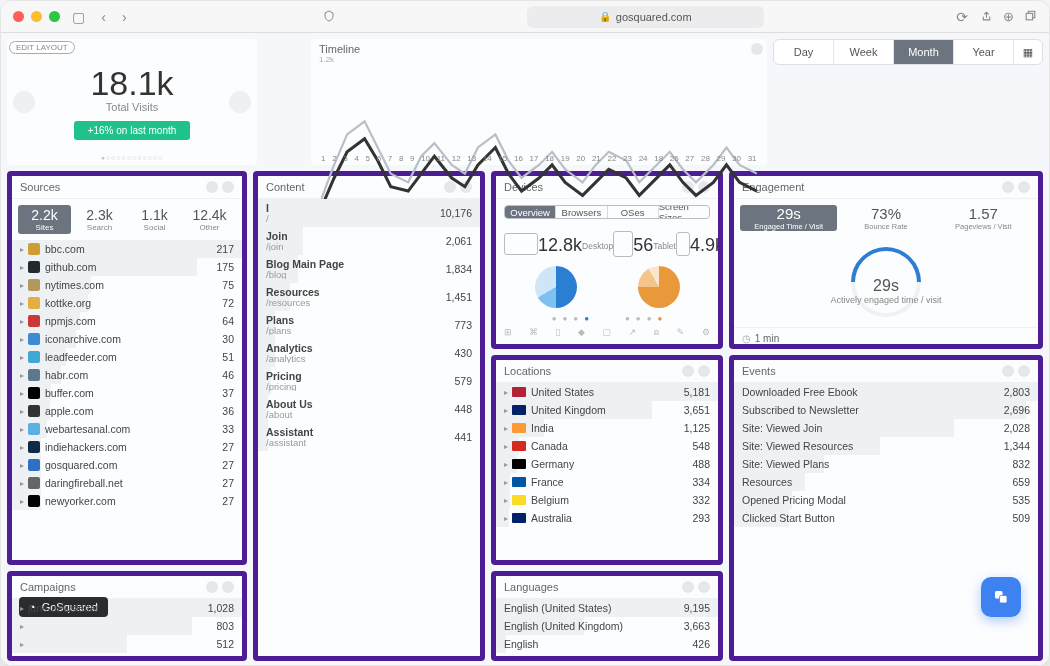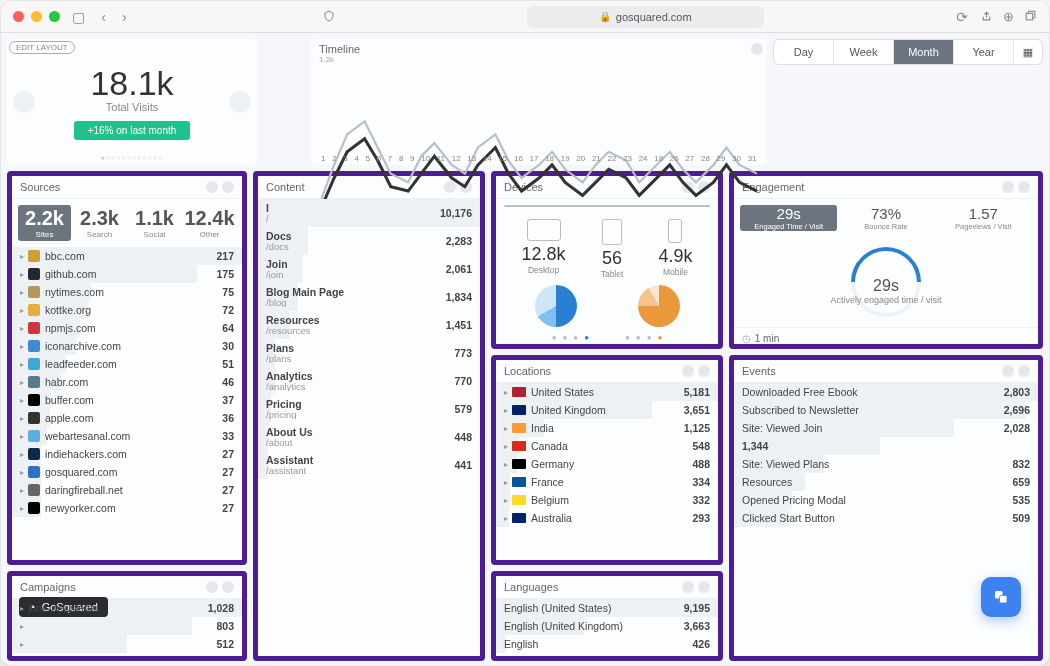--- a/index.html
+++ b/index.html
@@ -55,45 +55,45 @@
 .main-grid { display: grid; grid-template-columns: 240px 232px 232px 1fr; gap: 6px; flex: 1; overflow: hidden; }
 .col { display: flex; flex-direction: column; gap: 6px; overflow: hidden; }
 
 .card { background: #fcfdfe; border-radius: 4px; display: flex; flex-direction: column; border: 5px solid #4c1d95; overflow: hidden; }
 .card-header { display: flex; align-items: center; justify-content: space-between; padding: 5px 8px; font-size: 11px; color: #666; border-bottom: 1px solid #eef0f3; }
 .card-actions { display: flex; gap: 4px; }
 .card-action { width: 12px; height: 12px; border-radius: 50%; background: #e5e7eb; }
 
 .source-tabs { display: flex; padding: 6px 6px; gap: 2px; }
 .source-tab { flex: 1; display: flex; flex-direction: column; align-items: center; padding: 2px 0; }
-.source-tab .v { font-size: 20px; color: #555; font-weight: bold; }
+.source-tab .v { font-size: 14px; color: #555; }
 .source-tab .l { font-size: 8px; color: #888; }
 .source-tab.active { background: #6c7480; border-radius: 3px; }
 .source-tab.active .v, .source-tab.active .l { color: #fff; }
 
 .list { flex: 1; overflow: hidden; }
 .list-row { display: flex; align-items: center; padding: 3px 8px; font-size: 10.5px; color: #444; position: relative; height: 18px; }
 .list-row::before { content: ""; position: absolute; left: 0; top: 0; bottom: 0; background: #eef1f4; z-index: 0; }
 .list-row > * { z-index: 1; }
 .list-row .arrow { color: #999; font-size: 8px; margin-right: 4px; }
 .list-row .favicon { width: 12px; height: 12px; margin-right: 5px; border-radius: 2px; background: #ddd; flex-shrink: 0; }
 .list-row .label { flex: 1; white-space: nowrap; overflow: hidden; text-overflow: ellipsis; }
-.list-row .value { font-weight: 700; }
+.list-row .value { font-weight: 400; }
 
 .content-row { height: 28px; }
 .content-row .label { display: flex; flex-direction: column; }
 .content-row .title { font-weight: 600; line-height: 1; }
 .content-row .path { color: #999; font-size: 9.5px; line-height: 1; }
 
 .device-tabs { display: flex; border: 1px solid #b8becb; border-radius: 4px; margin: 6px 8px; height: 20px; overflow: hidden; }
 .device-tab { flex: 1; display: flex; align-items: center; justify-content: center; font-size: 9.5px; color: #555; border-right: 1px solid #d5d8de; }
 .device-tab:last-child { border-right: none; }
 .device-tab.active { background: #6c7480; color: #fff; }
 .device-summary { display: flex; justify-content: space-around; padding: 6px 8px 2px; }
-.device-sum { display: flex; flex-direction: column; align-items: center; }
+.device-sum { display: flex; flex-direction: row; align-items: center; }
 .device-sum .v { font-size: 18px; font-weight: 300; color: #333; }
 .device-sum .l { font-size: 8.5px; color: #888; }
 .device-icon { width: 34px; height: 22px; border: 1.5px solid #bbb; border-radius: 3px; margin-bottom: 3px; }
 .device-icon.tablet { width: 20px; height: 26px; }
 .device-icon.mobile { width: 14px; height: 24px; }
 .pie-row { display: flex; justify-content: space-around; padding: 4px 8px 6px; }
 .pie { width: 42px; height: 42px; border-radius: 50%; }
 .pie1 { background: conic-gradient(#2b7fd3 0 180deg, #7fc1ee 180deg 240deg, #cfe6f8 240deg 360deg); }
 .pie2 { background: conic-gradient(#e9983a 0 270deg, #f3c58a 270deg 330deg, #fbe6cd 330deg 360deg); }
 .dot-row { display: flex; justify-content: center; gap: 6px; font-size: 8px; color: #bbb; }
@@ -398,28 +398,20 @@
             </div>
           <div class="list" id="content-list">
               <div class="list-row content-row" style="--w: 100%;">
                 <span style="position:absolute;left:0;top:0;bottom:0;width:100%;background:#eef1f4;z-index:0"></span>
                 <span class="label">
                   <span class="title">I</span>
                   <span class="path">/</span>
                 </span>
                 <span class="value">10,176</span>
               </div>
-              <div class="list-row content-row" style="--w: 22.43514150943396%;">
-                <span style="position:absolute;left:0;top:0;bottom:0;width:22.43514150943396%;background:#eef1f4;z-index:0"></span>
-                <span class="label">
-                  <span class="title">Docs</span>
-                  <span class="path">/docs</span>
-                </span>
-                <span class="value">2,283</span>
-              </div>
               <div class="list-row content-row" style="--w: 20.253537735849054%;">
                 <span style="position:absolute;left:0;top:0;bottom:0;width:20.253537735849054%;background:#eef1f4;z-index:0"></span>
                 <span class="label">
                   <span class="title">Join</span>
                   <span class="path">/join</span>
                 </span>
                 <span class="value">2,061</span>
               </div>
               <div class="list-row content-row" style="--w: 18.022798742138367%;">
                 <span style="position:absolute;left:0;top:0;bottom:0;width:18.022798742138367%;background:#eef1f4;z-index:0"></span>
@@ -444,21 +436,21 @@
                   <span class="path">/plans</span>
                 </span>
                 <span class="value">773</span>
               </div>
               <div class="list-row content-row" style="--w: 7.5668238993710695%;">
                 <span style="position:absolute;left:0;top:0;bottom:0;width:7.5668238993710695%;background:#eef1f4;z-index:0"></span>
                 <span class="label">
                   <span class="title">Analytics</span>
                   <span class="path">/analytics</span>
                 </span>
-                <span class="value">770</span>
+                <span class="value">430</span>
               </div>
               <div class="list-row content-row" style="--w: 5.689858490566038%;">
                 <span style="position:absolute;left:0;top:0;bottom:0;width:5.689858490566038%;background:#eef1f4;z-index:0"></span>
                 <span class="label">
                   <span class="title">Pricing</span>
                   <span class="path">/pricing</span>
                 </span>
                 <span class="value">579</span>
               </div>
               <div class="list-row content-row" style="--w: 4.40251572327044%;">
@@ -685,20 +677,21 @@
                 <span class="label">Subscribed to Newsletter</span>
                 <span class="value">2,696</span>
               </div>
               <div class="list-row" style="--w: 72.3510524438102%;">
                 <span style="position:absolute;left:0;top:0;bottom:0;width:72.3510524438102%;background:#eef1f4;z-index:0"></span>
                 <span class="label">Site: Viewed Join</span>
                 <span class="value">2,028</span>
               </div>
               <div class="list-row" style="--w: 47.94862647163753%;">
                 <span style="position:absolute;left:0;top:0;bottom:0;width:47.94862647163753%;background:#eef1f4;z-index:0"></span>
+                <span class="label">Site: Viewed Resources</span>
                 <span class="value">1,344</span>
               </div>
               <div class="list-row" style="--w: 29.68248305387085%;">
                 <span style="position:absolute;left:0;top:0;bottom:0;width:29.68248305387085%;background:#eef1f4;z-index:0"></span>
                 <span class="label">Site: Viewed Plans</span>
                 <span class="value">832</span>
               </div>
               <div class="list-row" style="--w: 23.510524438102035%;">
                 <span style="position:absolute;left:0;top:0;bottom:0;width:23.510524438102035%;background:#eef1f4;z-index:0"></span>
                 <span class="label">Resources</span>

